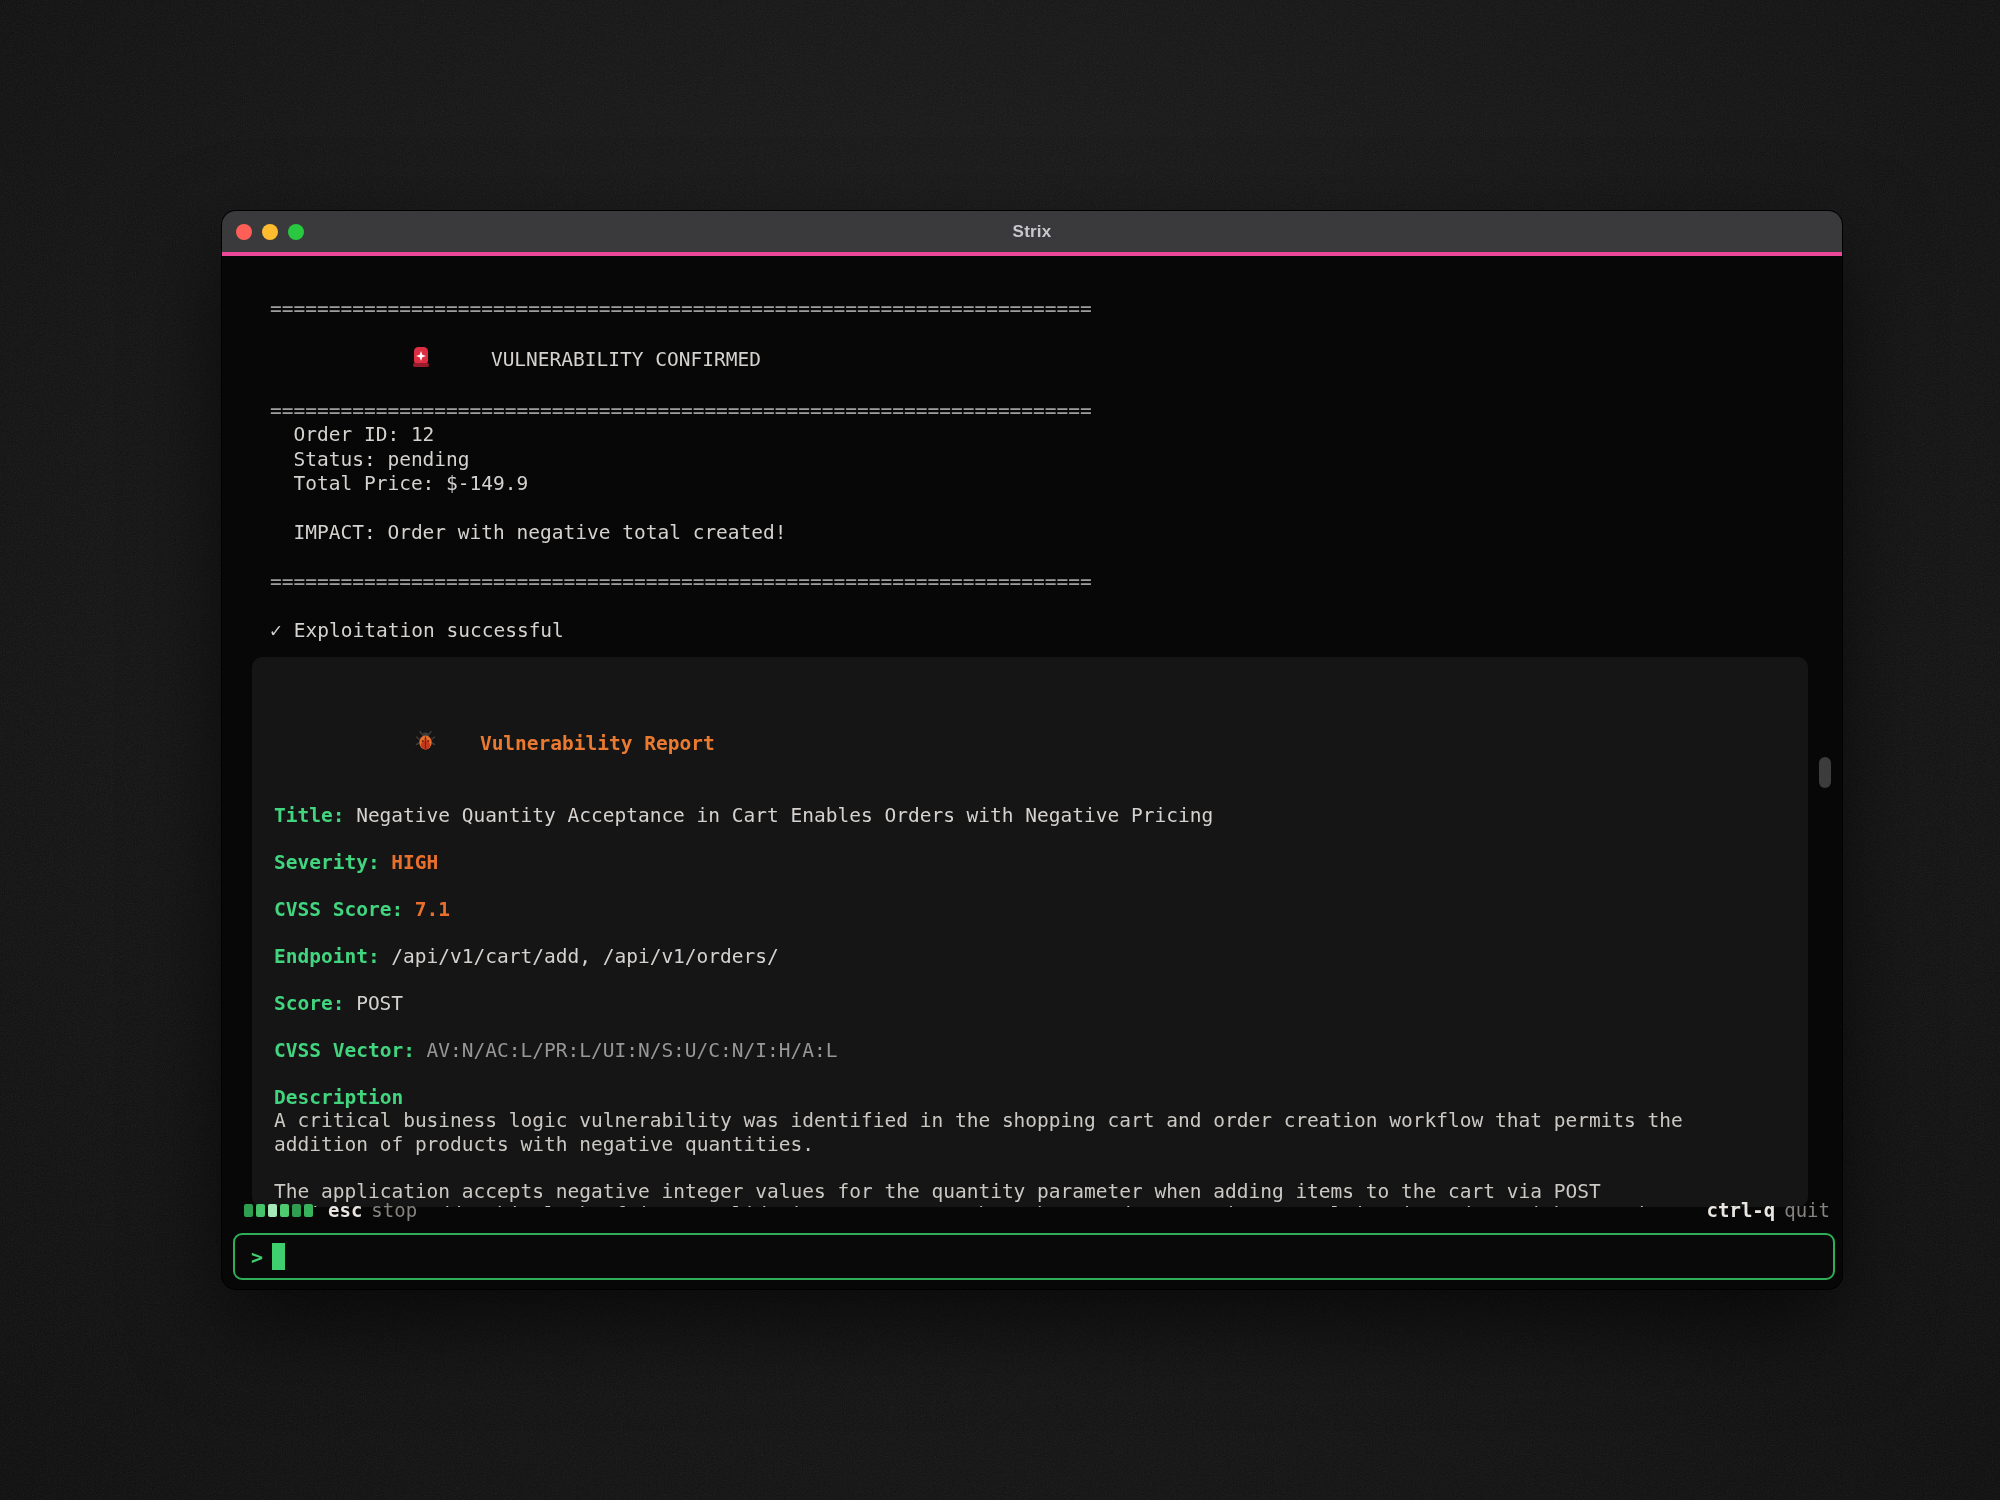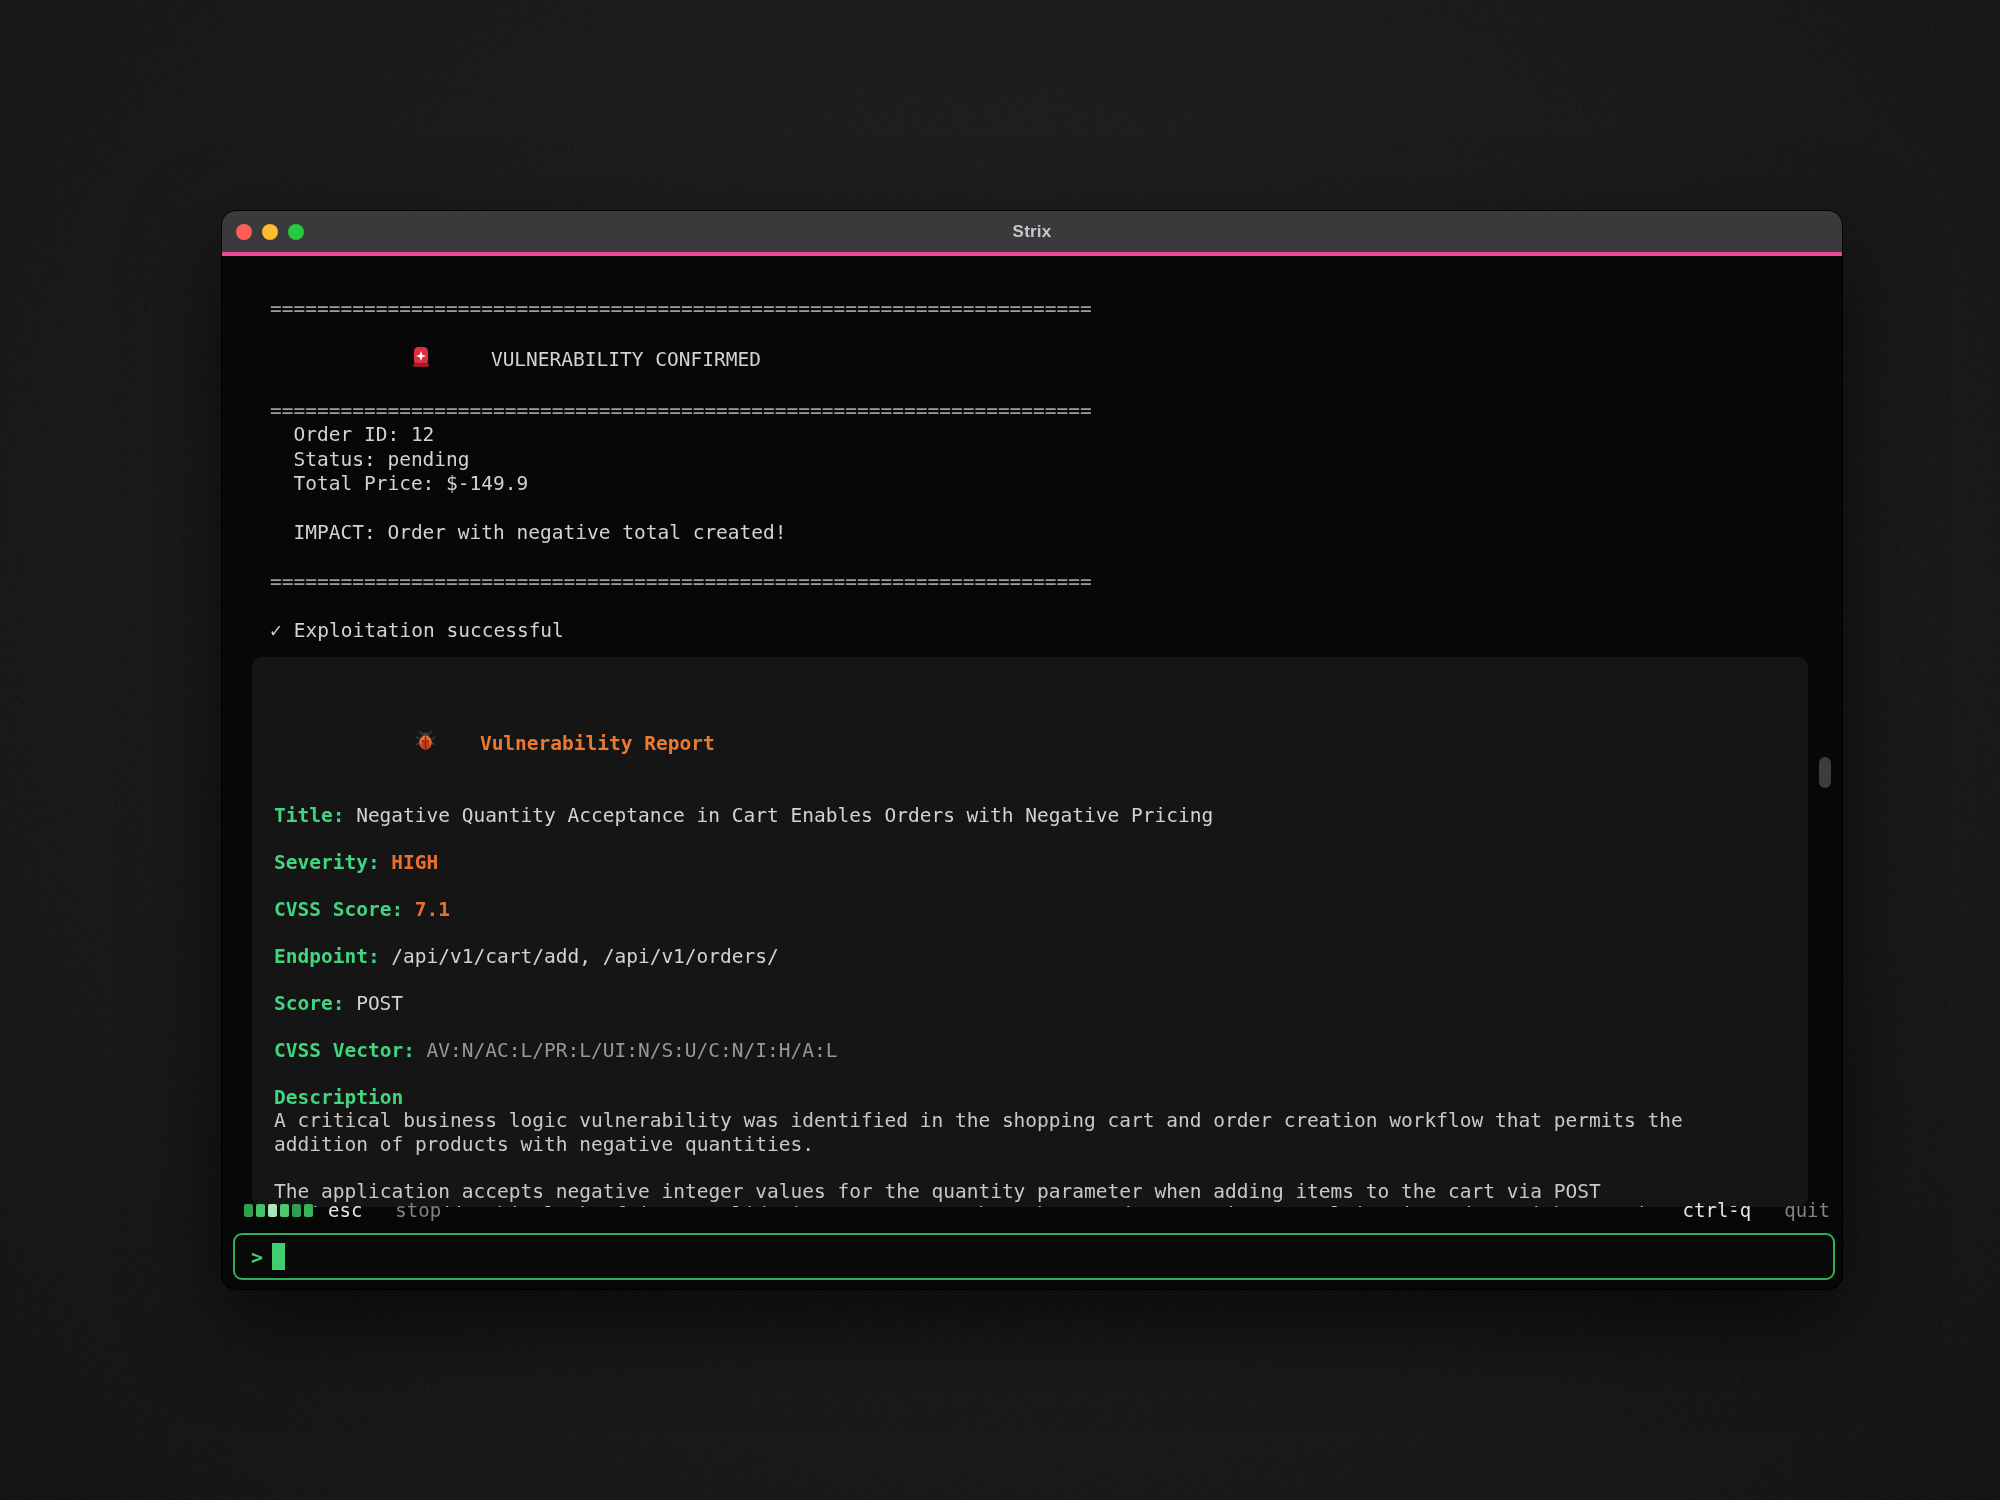--- a/index.html
+++ b/index.html
@@ -71,22 +71,22 @@
   }
 
   
   .statusbar {
     position:absolute; left:22px; right:12px; top:986px; height:26px;
     display:flex; align-items:center; font-size:19px;
   }
   .spinner { display:flex; align-items:center; gap:3px; margin-right:15px; }
   .spinner i { display:block; width:9px; height:13px; border-radius:2px; }
   .key-hint { display:flex; align-items:baseline; gap:9px; }
-  .key { color:#e9e6e1; font-weight:normal; }
-  .action { color:#85837f;margin-left:24px; }
+  .key { color:#e9e6e1; font-weight:bold; }
+  .action { color:#85837f; }
   .right-hint { margin-left:auto; }
 
   
   .input-box {
     position:absolute; left:11px; top:1022px; width:1602px; height:47px;
     border:2px solid #2fae57; border-radius:9px; background:#090909;
     display:flex; align-items:center; padding-left:16px;
   }
   .prompt { color:#3fcf6f; font-weight:bold; font-size:20px; }
   .cursor { display:inline-block; width:13px; height:27px; background:#3fcf6f; margin-left:9px; }

